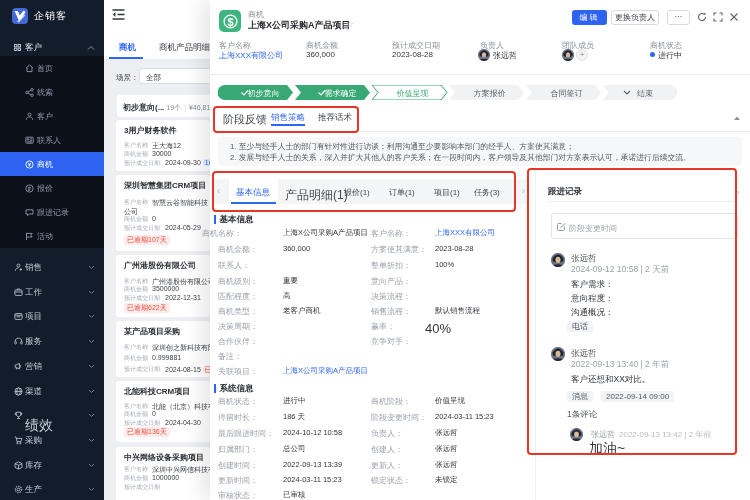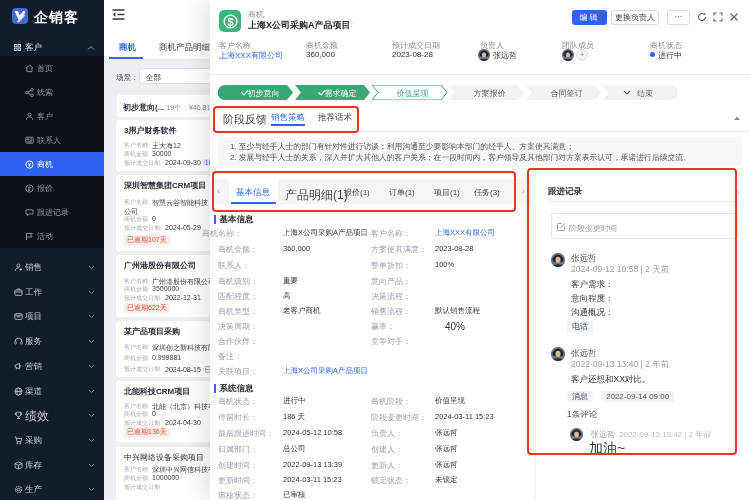--- a/index.html
+++ b/index.html
@@ -12,21 +12,21 @@
 </style></head><body>
 <div id="app">
 
 <div class="ab" style="left:0;top:0;width:104px;height:500px;background:#121c2a"></div>
 <div class="ab" style="left:12px;top:8px;width:16px;height:16px;border-radius:4px;background:#4169d6;overflow:hidden">
 <svg width="16" height="16" viewBox="0 0 16 16">
         <path d="M2.6 3 L6 3 L7.6 7.2 L11.8 2.6 L13.6 4 L7.2 13.4 Z" fill="#fff"></path>
         <path d="M5 13.8 L12.2 6.2 L13.2 7.4 L6.8 14.6 Z" fill="#dce8ff" opacity="0.9"></path>
       </svg>
     </div>
-<div class="ab" style="left:34px;top:9px;font-size:14px;font-weight:bold;color:#fff;letter-spacing:1px">企销客</div>
+<div class="ab" style="left:34px;top:9px;font-size:10px;font-weight:normal;color:#fff;letter-spacing:1px">企销客</div>
 <div class="ab" style="left:14px;top:44px;width:7px;height:7px">
 <svg width="7" height="7" viewBox="0 0 7 7">
         <rect x="0.5" y="0.5" width="2.4" height="2.4" fill="none" stroke="#c7cedb" stroke-width="0.9"></rect>
         <rect x="4.1" y="0.5" width="2.4" height="2.4" fill="none" stroke="#c7cedb" stroke-width="0.9"></rect>
         <rect x="0.5" y="4.1" width="2.4" height="2.4" fill="none" stroke="#c7cedb" stroke-width="0.9"></rect>
         <rect x="4.1" y="4.1" width="2.4" height="2.4" fill="none" stroke="#c7cedb" stroke-width="0.9"></rect>
       </svg>
     </div>
 <div class="ab" style="left:25px;top:42px;font-size:8.5px;color:#e2e7ef">客户</div>
 <svg class="ab" style="left:87px;top:45px" width="8" height="6" viewBox="0 0 8 6">
@@ -151,21 +151,21 @@
 <div class="ab" style="left:25px;top:385.5px;font-size:8.5px;color:#c6ccd6">渠道</div>
 <svg class="ab" style="left:88px;top:388.5px" width="7" height="5" viewBox="0 0 7 5">
       <path d="M1 1 L3.5 3.5 L6 1" stroke="#717b8e" stroke-width="1" fill="none"></path>
     </svg>
 <div class="ab" style="left:14px;top:411.2px;width:9px;height:9px">
       <svg width="9" height="9" viewBox="0 0 9 9">
         <path d="M2.4 1.2 H6.6 V3.4 C6.6 4.8 5.7 5.6 4.5 5.6 C3.3 5.6 2.4 4.8 2.4 3.4 Z" stroke="#b6bdc9" stroke-width="0.9" fill="none"></path>
         <path d="M4.5 5.6 V6.8 M3 7.6 H6 M2.4 2 H1.2 V3 C1.2 3.8 1.8 4.3 2.6 4.4 M6.6 2 H7.8 V3 C7.8 3.8 7.2 4.3 6.4 4.4" stroke="#b6bdc9" stroke-width="0.9" fill="none"></path>
       </svg>
     </div>
-<div class="ab" style="left:25px;top:408px;font-size:12px;color:#c6ccd6">绩效</div>
+<div class="ab" style="left:25px;top:417px;font-size:14px;color:#c6ccd6">绩效</div>
 <svg class="ab" style="left:88px;top:413.2px" width="7" height="5" viewBox="0 0 7 5">
       <path d="M1 1 L3.5 3.5 L6 1" stroke="#717b8e" stroke-width="1" fill="none"></path>
     </svg>
 <div class="ab" style="left:14px;top:435.9px;width:9px;height:9px">
       <svg width="9" height="9" viewBox="0 0 9 9">
         <path d="M0.8 1 H2 L3 5.6 H6.9 L7.9 2.4 H2.3" stroke="#b6bdc9" stroke-width="0.9" fill="none"></path>
         <circle cx="3.4" cy="7.2" r="0.7" stroke="#b6bdc9" stroke-width="0.9" fill="none"></circle>
         <circle cx="6.4" cy="7.2" r="0.7" stroke="#b6bdc9" stroke-width="0.9" fill="none"></circle>
       </svg>
     </div>
@@ -244,21 +244,21 @@
 <div class="ab" style="left:116px;top:381px;width:94px;height:61px;background:#fff;border-radius:3px"></div>
 <div class="ab" style="left:124px;top:386px;font-size:8px;font-weight:bold;color:#2b2f36;white-space:nowrap">北能科技CRM项目</div>
 <div class="ab" style="left:124px;top:401.5px;font-size:6px;color:#a6acb4;white-space:nowrap">客户名称</div>
 <div class="ab" style="left:152px;top:401.5px;font-size:7px;color:#3c4046;white-space:nowrap">北能（北京）科技有</div>
 <div class="ab" style="left:124px;top:410.0px;font-size:6px;color:#a6acb4;white-space:nowrap">商机金额</div>
 <div class="ab" style="left:152px;top:410.0px;font-size:7px;color:#3c4046;white-space:nowrap">0</div>
 <div class="ab" style="left:124px;top:419.0px;font-size:6px;color:#a6acb4;white-space:nowrap">预计成交日期</div>
 <div class="ab" style="left:165px;top:419.0px;font-size:7px;color:#3c4046;white-space:nowrap">2024-04-30</div>
 <div class="ab" style="left:124px;top:427px;height:10px;line-height:10px;padding:0 3px;background:#fdecea;border-radius:2px;font-size:7px;color:#ef4a3c;white-space:nowrap">已逾期136天</div>
 <div class="ab" style="left:116px;top:447px;width:94px;height:60px;background:#fff;border-radius:3px"></div>
-<div class="ab" style="left:124px;top:452px;font-size:8px;font-weight:normal;color:#2b2f36;white-space:nowrap">中兴网络设备采购项目</div>
+<div class="ab" style="left:124px;top:452px;font-size:8px;font-weight:bold;color:#2b2f36;white-space:nowrap">中兴网络设备采购项目</div>
 <div class="ab" style="left:124px;top:465.0px;font-size:6px;color:#a6acb4;white-space:nowrap">客户名称</div>
 <div class="ab" style="left:152px;top:465.0px;font-size:7px;color:#3c4046;white-space:nowrap">深圳中兴网信科技有</div>
 <div class="ab" style="left:124px;top:474.0px;font-size:6px;color:#a6acb4;white-space:nowrap">商机金额</div>
 <div class="ab" style="left:152px;top:474.0px;font-size:7px;color:#3c4046;white-space:nowrap">1000000</div>
 <div class="ab" style="left:124px;top:483.0px;font-size:6px;color:#a6acb4;white-space:nowrap">预计成交日期</div>
 <div class="ab" style="left:165px;top:483.0px;font-size:7px;color:#3c4046;white-space:nowrap"></div>
 <div class="ab" style="left:210px;top:0;width:540px;height:500px;background:#fff;box-shadow:-8px 0 18px rgba(0,0,0,0.10)"></div>
 <div class="ab" style="left:219px;top:10px;width:22px;height:22px;border-radius:5px;background:#3eb57e">
 <svg width="23" height="23" viewBox="0 0 23 23">
         <circle cx="11.5" cy="11.5" r="6.4" fill="none" stroke="#fff" stroke-width="1.3"></circle>
@@ -372,41 +372,41 @@
 <div class="ab val" style="left:283px;top:291px;font-size:7.5px;white-space:nowrap">高</div>
 <div class="ab lbl" style="left:371px;top:291px;font-size:8px;white-space:nowrap">决策流程：</div>
 <div class="ab val" style="left:435px;top:291px;font-size:7.5px;white-space:nowrap"></div>
 <div class="ab lbl" style="left:218px;top:306px;font-size:8px;white-space:nowrap">商机类型：</div>
 <div class="ab val" style="left:283px;top:306px;font-size:7.5px;white-space:nowrap">老客户商机</div>
 <div class="ab lbl" style="left:371px;top:306px;font-size:8px;white-space:nowrap">销售流程：</div>
 <div class="ab val" style="left:435px;top:306px;font-size:7.5px;white-space:nowrap">默认销售流程</div>
 <div class="ab lbl" style="left:218px;top:321px;font-size:8px;white-space:nowrap">决策周期：</div>
 <div class="ab val" style="left:283px;top:321px;font-size:7.5px;white-space:nowrap"></div>
 <div class="ab lbl" style="left:371px;top:321px;font-size:8px;white-space:nowrap">赢率：</div>
-<div class="ab val" style="left:445px;top:321px;font-size:10px;white-space:nowrap">40%</div>
+<div class="ab val" style="left:425px;top:321px;font-size:13px;white-space:nowrap">40%</div>
 <div class="ab lbl" style="left:218px;top:336px;font-size:8px;white-space:nowrap">合作伙伴：</div>
 <div class="ab val" style="left:283px;top:336px;font-size:7.5px;white-space:nowrap"></div>
 <div class="ab lbl" style="left:371px;top:336px;font-size:8px;white-space:nowrap">竞争对手：</div>
 <div class="ab val" style="left:435px;top:336px;font-size:7.5px;white-space:nowrap"></div>
 <div class="ab lbl" style="left:218px;top:351px;font-size:8px;white-space:nowrap">备注：</div>
 <div class="ab val" style="left:283px;top:351px;font-size:7.5px;white-space:nowrap"></div>
 <div class="ab lbl" style="left:218px;top:366px;font-size:8px;white-space:nowrap">关联项目：</div>
 <div class="ab val" style="left:283px;top:366px;font-size:7.5px;white-space:nowrap"><span class="lnk">上海X公司采购A产品项目</span></div>
 <div class="ab" style="left:213.5px;top:384px;width:2.5px;height:9px;background:#2e63f1"></div>
     <div class="ab" style="left:219.5px;top:383px;font-size:8.5px;font-weight:bold;color:#2b2f36">系统信息</div>
 <div class="ab lbl" style="left:218px;top:396px;font-size:8px;white-space:nowrap">商机状态：</div>
 <div class="ab val" style="left:283px;top:396px;font-size:7.5px;white-space:nowrap">进行中</div>
 <div class="ab lbl" style="left:371px;top:396px;font-size:8px;white-space:nowrap">商机阶段：</div>
 <div class="ab val" style="left:435px;top:396px;font-size:7.5px;white-space:nowrap">价值呈现</div>
 <div class="ab lbl" style="left:218px;top:412px;font-size:8px;white-space:nowrap">停留时长：</div>
 <div class="ab val" style="left:283px;top:412px;font-size:7.5px;white-space:nowrap">186 天</div>
 <div class="ab lbl" style="left:371px;top:412px;font-size:8px;white-space:nowrap">阶段变更时间：</div>
 <div class="ab val" style="left:435px;top:412px;font-size:7.5px;white-space:nowrap">2024-03-11 15:23</div>
 <div class="ab lbl" style="left:218px;top:428px;font-size:8px;white-space:nowrap">最后跟进时间：</div>
-<div class="ab val" style="left:283px;top:428px;font-size:7.5px;white-space:nowrap">2024-05-12 10:58</div>
+<div class="ab val" style="left:283px;top:428px;font-size:7.5px;white-space:nowrap">2024-10-12 10:58</div>
 <div class="ab lbl" style="left:371px;top:428px;font-size:8px;white-space:nowrap">负责人：</div>
 <div class="ab val" style="left:435px;top:428px;font-size:7.5px;white-space:nowrap">张远哲</div>
 <div class="ab lbl" style="left:218px;top:444px;font-size:8px;white-space:nowrap">归属部门：</div>
 <div class="ab val" style="left:283px;top:444px;font-size:7.5px;white-space:nowrap">总公司</div>
 <div class="ab lbl" style="left:371px;top:444px;font-size:8px;white-space:nowrap">创建人：</div>
 <div class="ab val" style="left:435px;top:444px;font-size:7.5px;white-space:nowrap">张远哲</div>
 <div class="ab lbl" style="left:218px;top:460px;font-size:8px;white-space:nowrap">创建时间：</div>
 <div class="ab val" style="left:283px;top:460px;font-size:7.5px;white-space:nowrap">2022-09-13 13:39</div>
 <div class="ab lbl" style="left:371px;top:460px;font-size:8px;white-space:nowrap">更新人：</div>
 <div class="ab val" style="left:435px;top:460px;font-size:7.5px;white-space:nowrap">张远哲</div>

